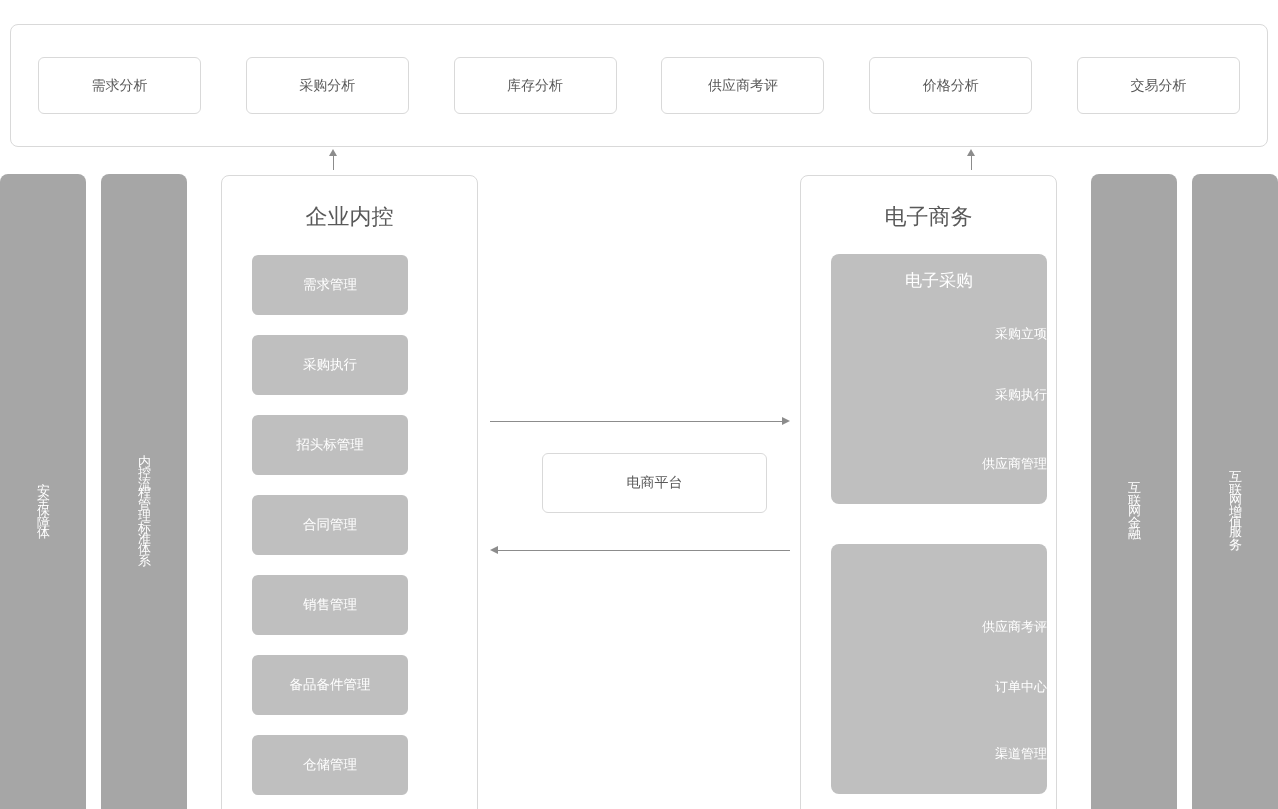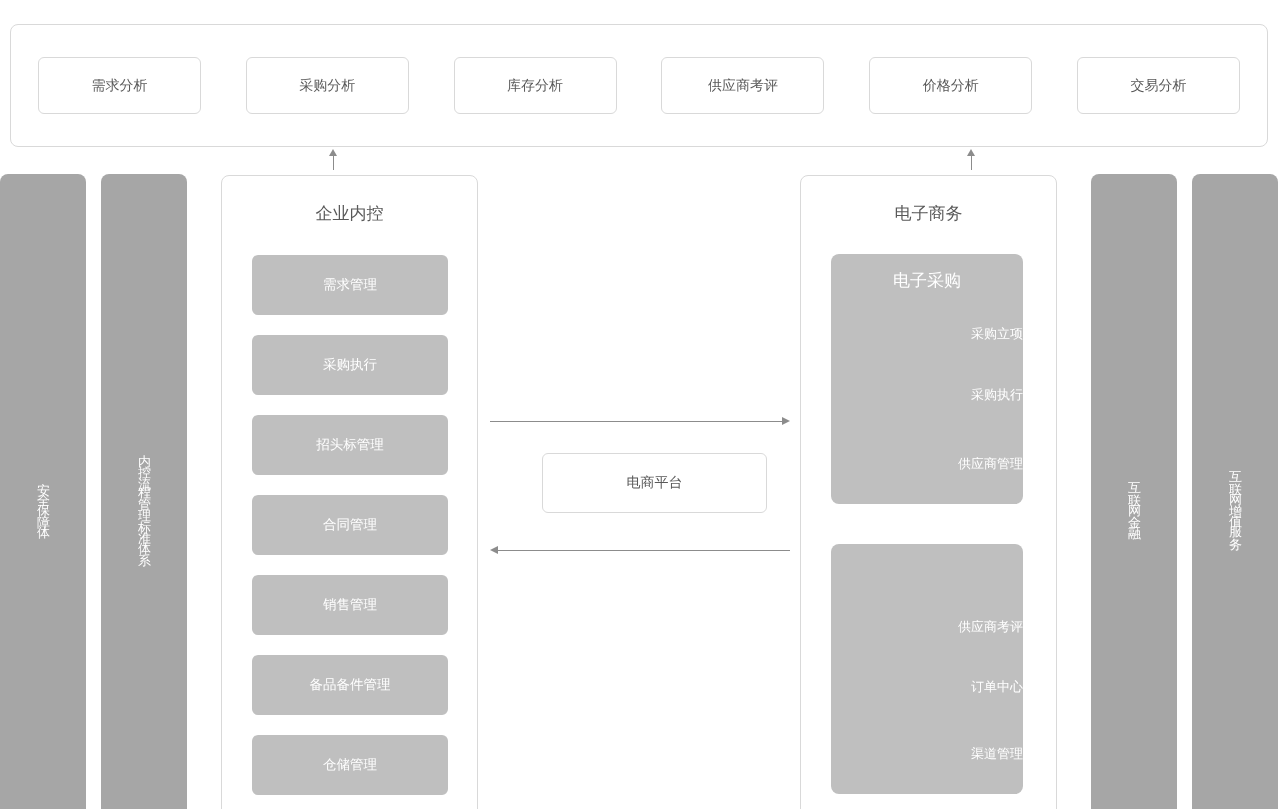--- a/index.html
+++ b/index.html
@@ -46,34 +46,34 @@
     white-space: nowrap;
   }
 
   
   .panel {
     position: absolute; top: 159px; width: 257px; height: 648px;
     background: #ffffff; border: 1px solid #d9d9d9; border-radius: 8px;
   }
   .panel-title {
     position: absolute; left: 0; top: 26px; width: 100%;
-    text-align: center; color: #595959; font-size: 17px;
+    text-align: center; color: #595959; font-size: 22px;
   }
 
   
   .node {
-    position: absolute; left: 30px; width: 196px; height: 60px;
+    position: absolute; left: 30px; width: 156px; height: 60px;
     background: #bfbfbf; border-radius: 6px;
     display: flex; align-items: center; justify-content: center;
     color: #ffffff; font-size: 13.5px;
   }
 
   
   .group-box {
-    position: absolute; left: 30px; width: 192px; height: 250px;
+    position: absolute; left: 30px; width: 216px; height: 250px;
     background: #bfbfbf; border-radius: 8px;
   }
   .group-title {
     position: absolute; left: 0; top: 15px; width: 100%;
     text-align: center; color: #ffffff; font-size: 17px;
   }
   .group-item {
     position: absolute; left: 0; width: 100%; height: 20px;
     text-align: right; color: #ffffff; font-size: 13px; line-height: 20px;
   }

